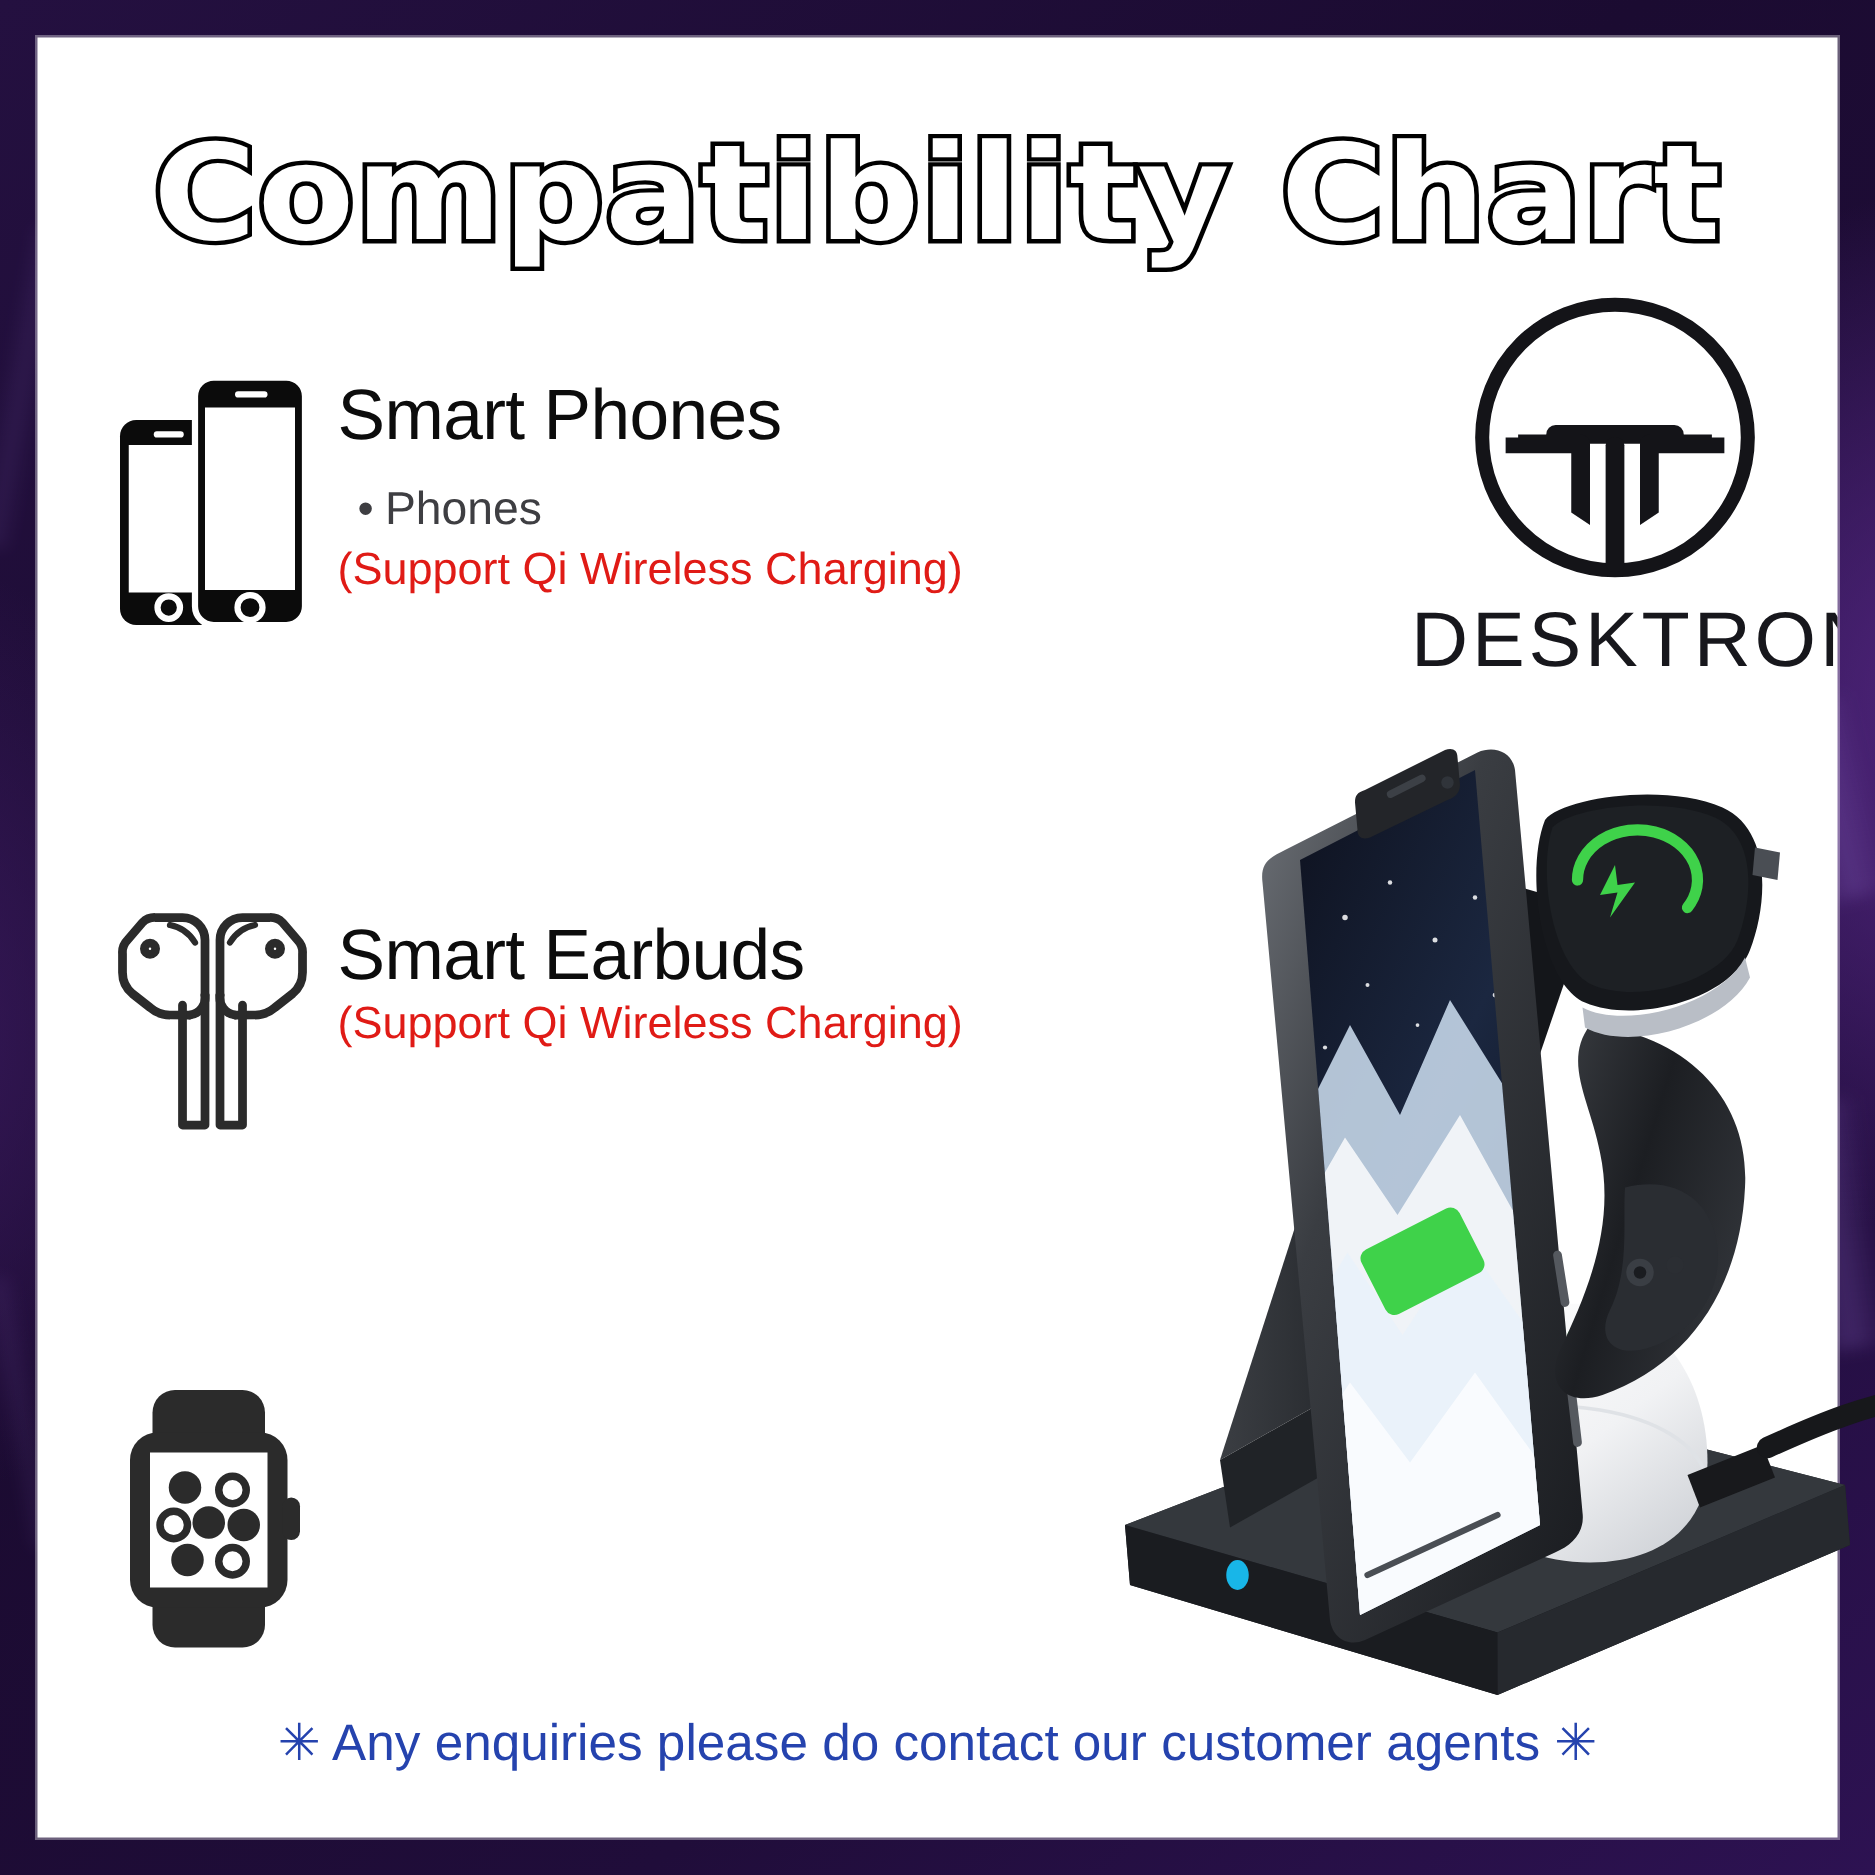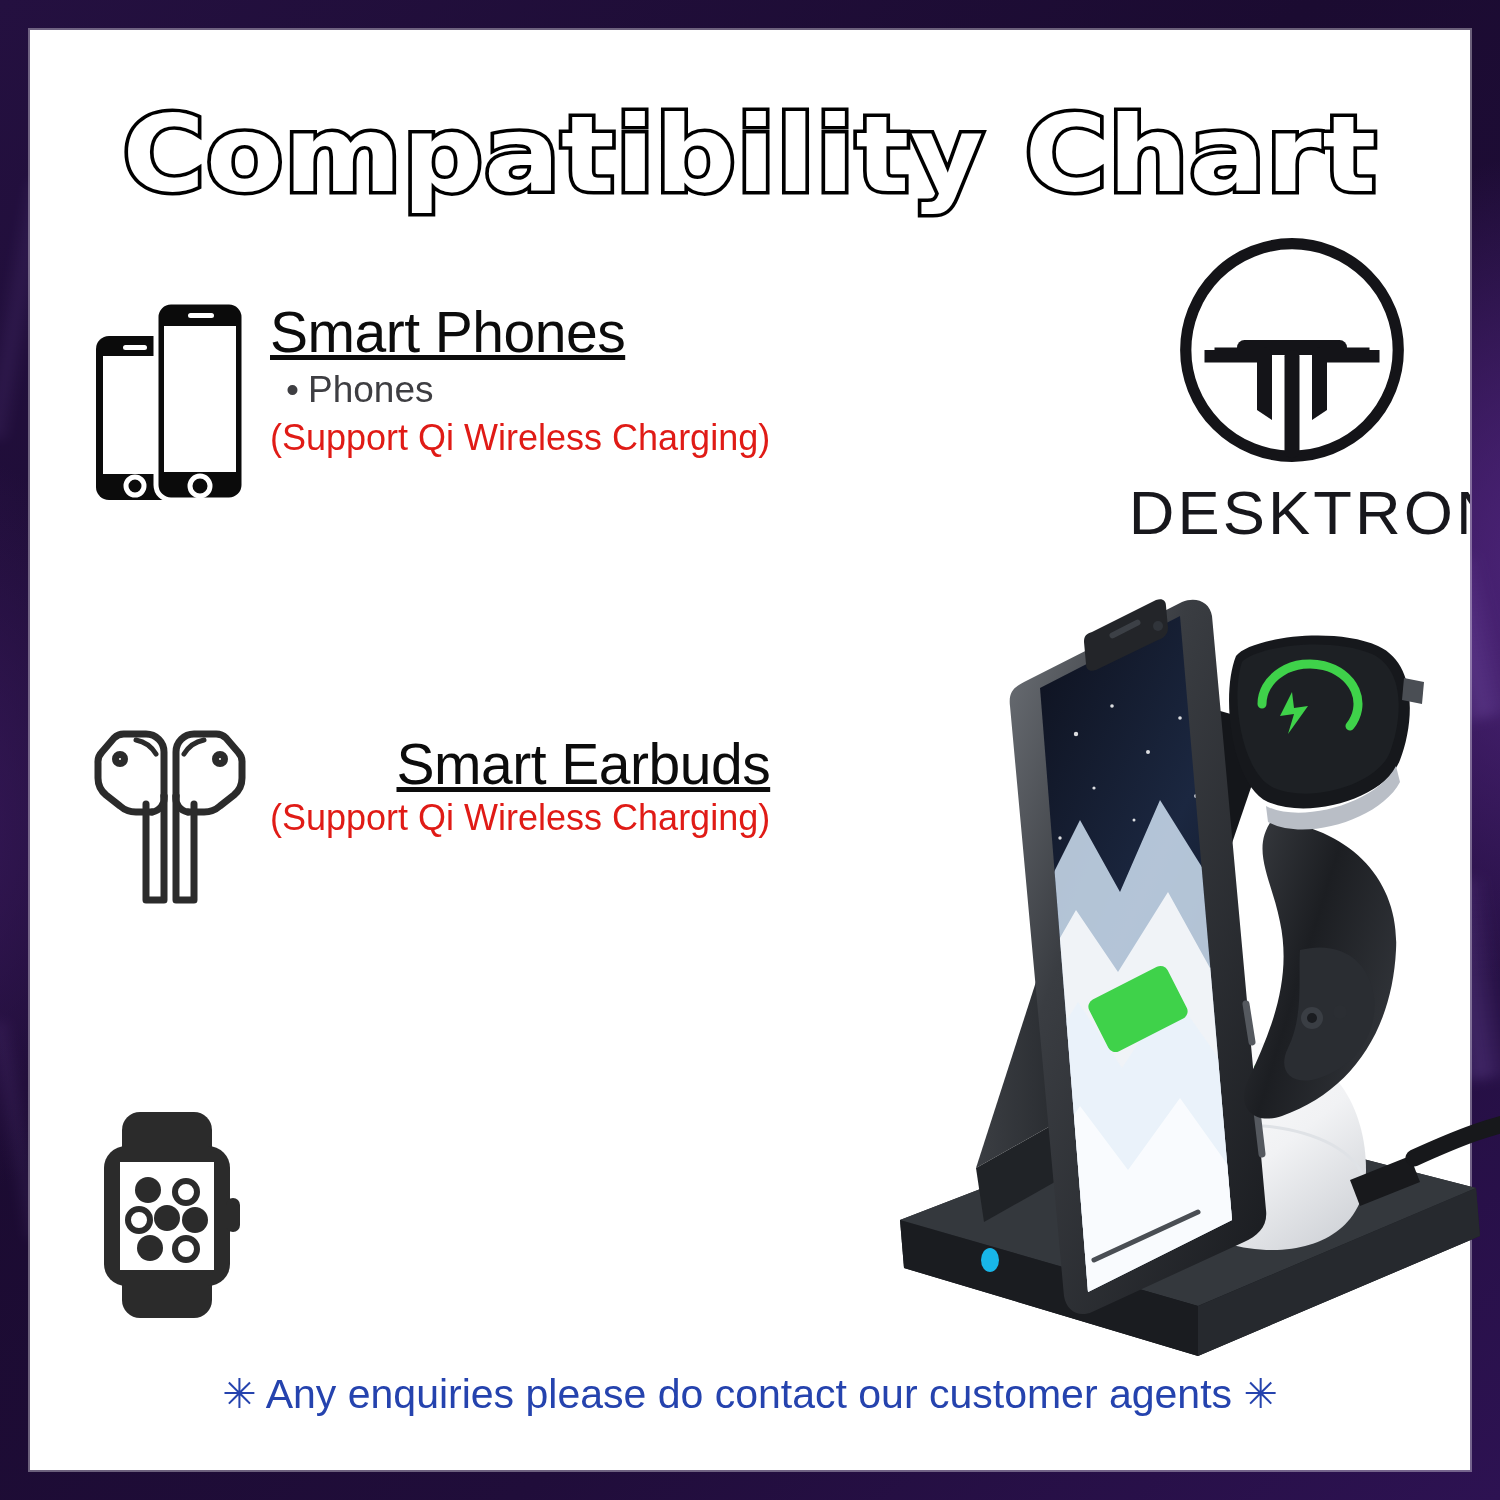--- a/index.html
+++ b/index.html
@@ -71,36 +71,35 @@
     font-size:62px;
     font-weight:normal;
     letter-spacing:3px;
     color:#17171c;
     transform:scaleX(1.02);
   }
 
   
   .section { position:absolute; left:50px; display:flex; align-items:flex-start; }
   #sec-phones   { top:268px; }
-  #sec-earbuds  { top:700px;text-align:right; }
+  #sec-earbuds  { top:700px; }
   #sec-watches  { top:1080px; }
 
   .sec-icon { flex:0 0 auto; width:180px; display:flex; justify-content:center; }
   .sec-body { padding-left:10px; padding-top:4px; }
 
   .sec-title {
     font-size:57px;
     font-weight:normal;
     color:#0c0c0c;
     line-height:1.06;
     letter-spacing:-.5px;
     white-space:nowrap;
-    text-decoration:underline;
-  }
-  .bullets { margin-top:5px; padding-left:16px; }
+  }
+  .bullets { margin-top:22px; padding-left:16px; }
   .bullet {
     font-size:37px;
     color:#3e3e42;
     line-height:1.26;
     white-space:nowrap;
   }
   .bullet .dot { display:inline-block; width:22px; }
   .note {
     margin-top:2px;
     font-size:36px;

